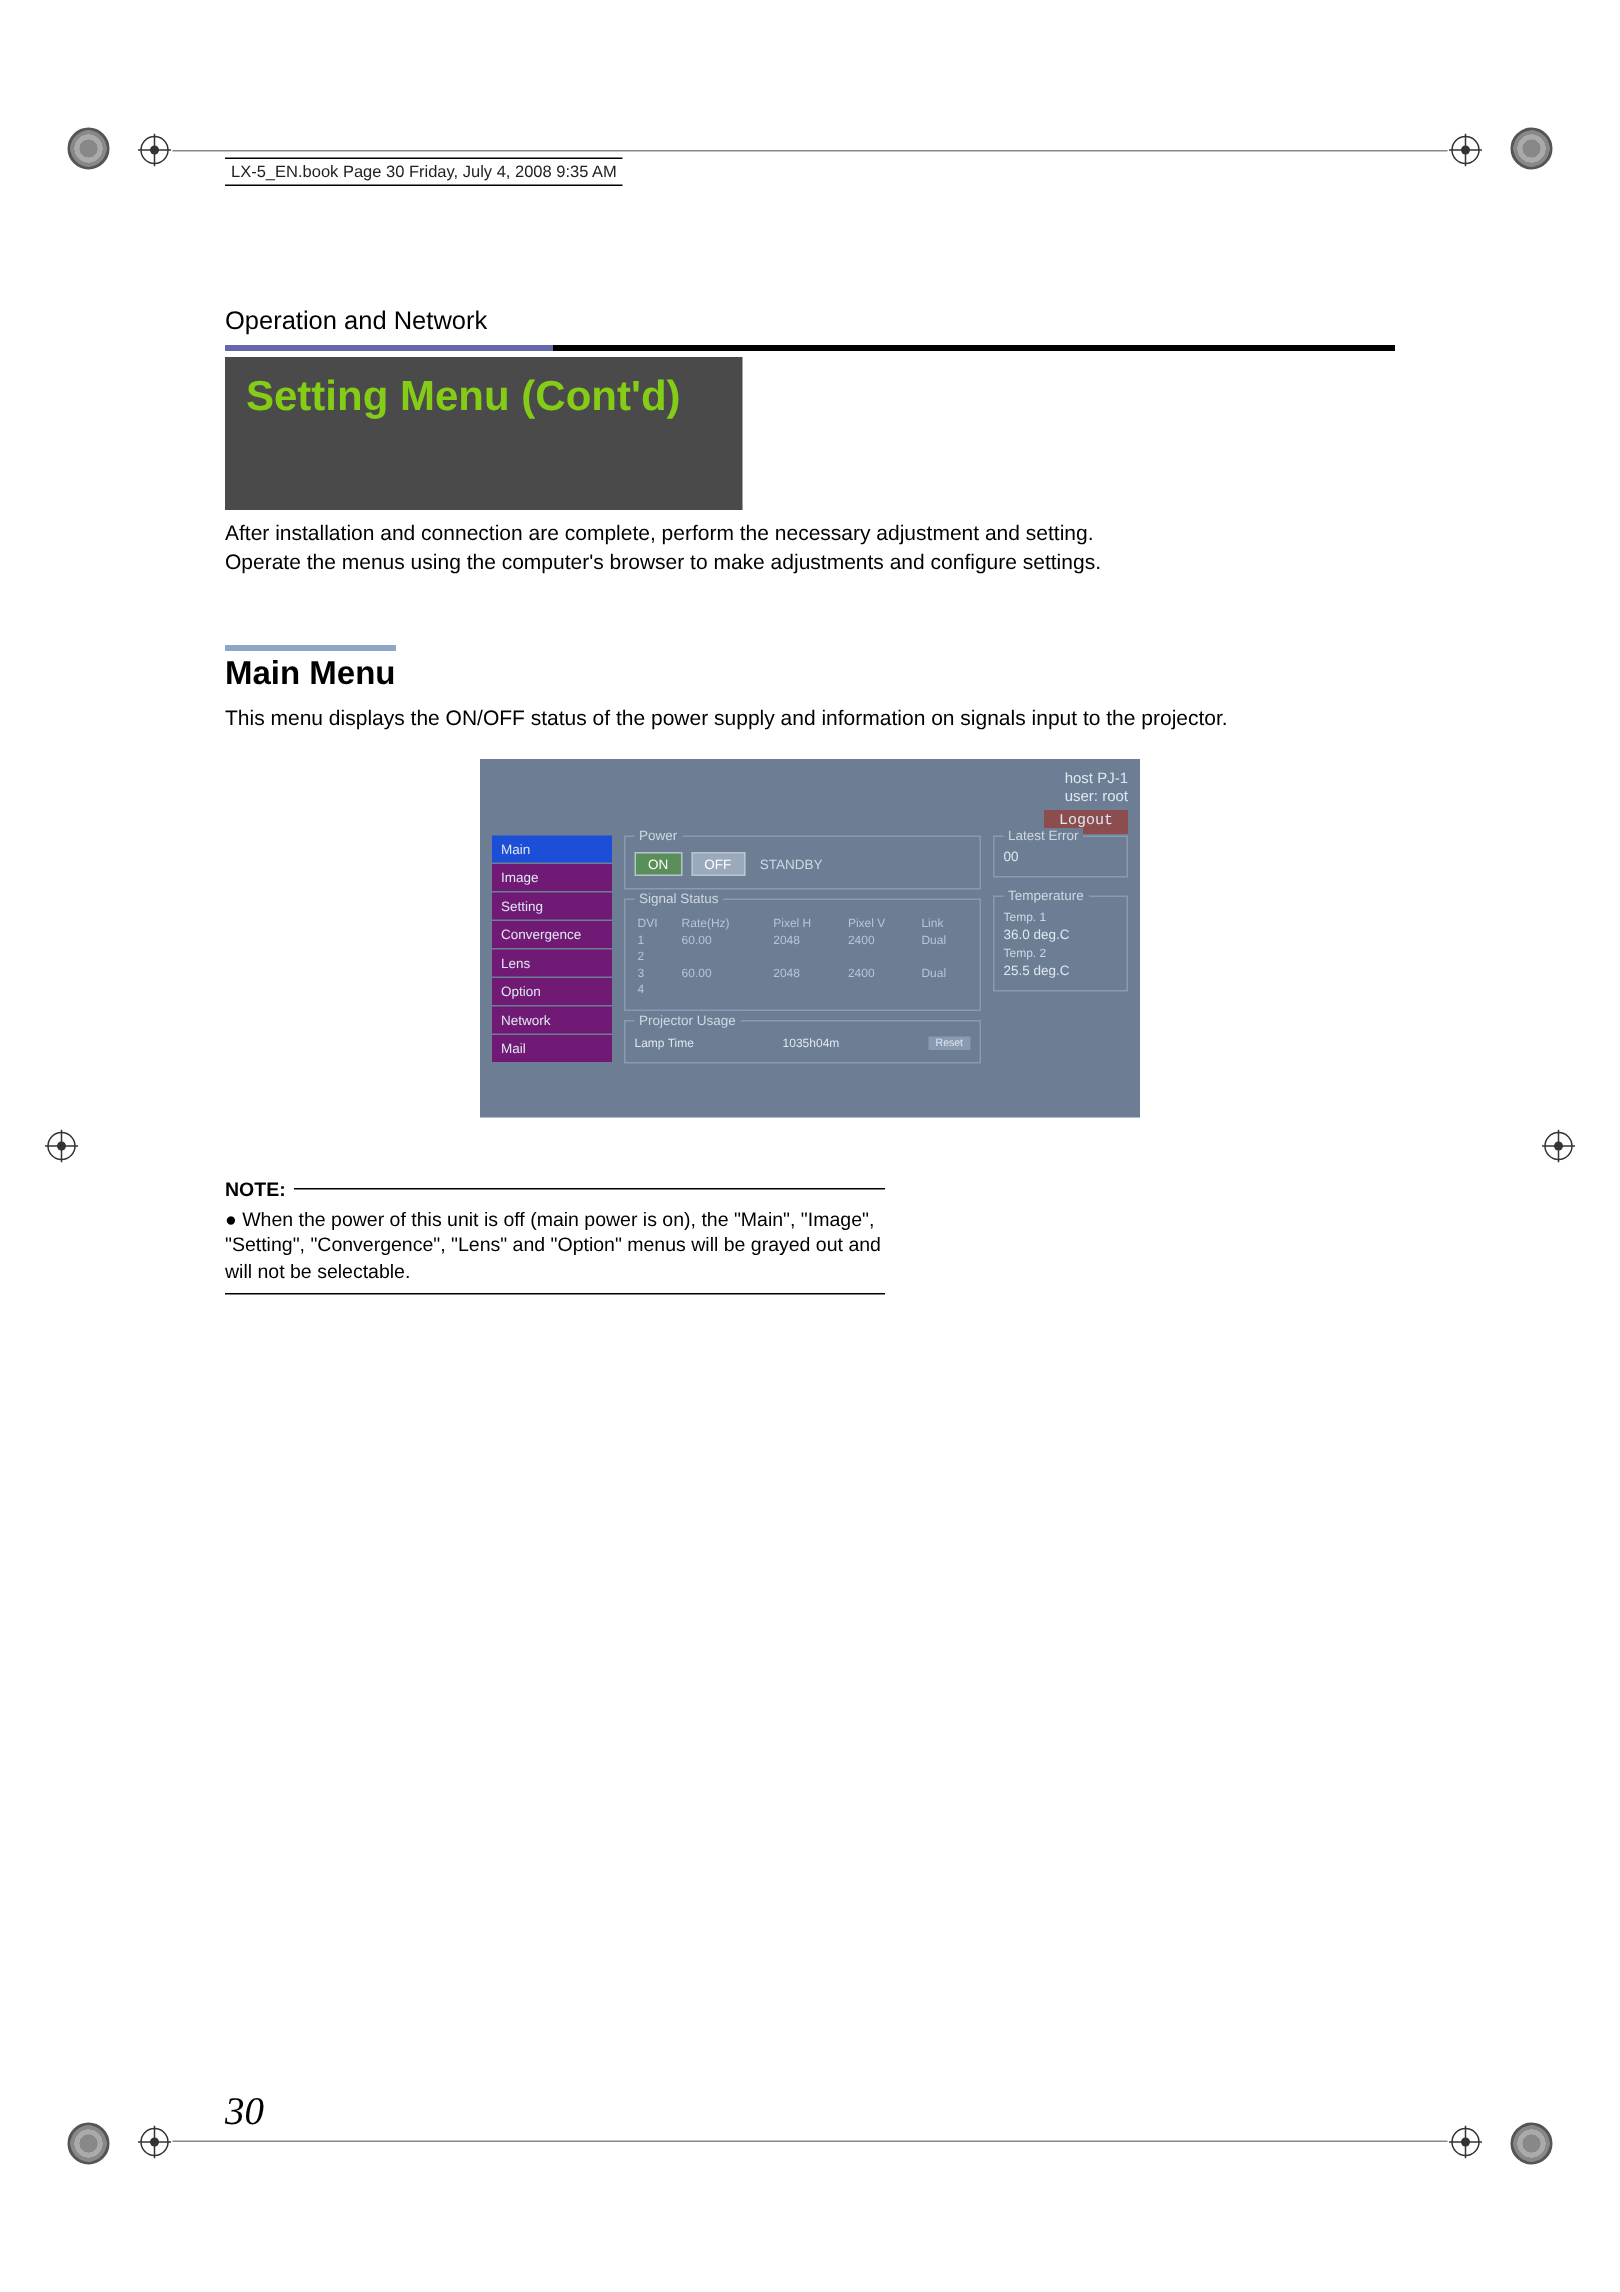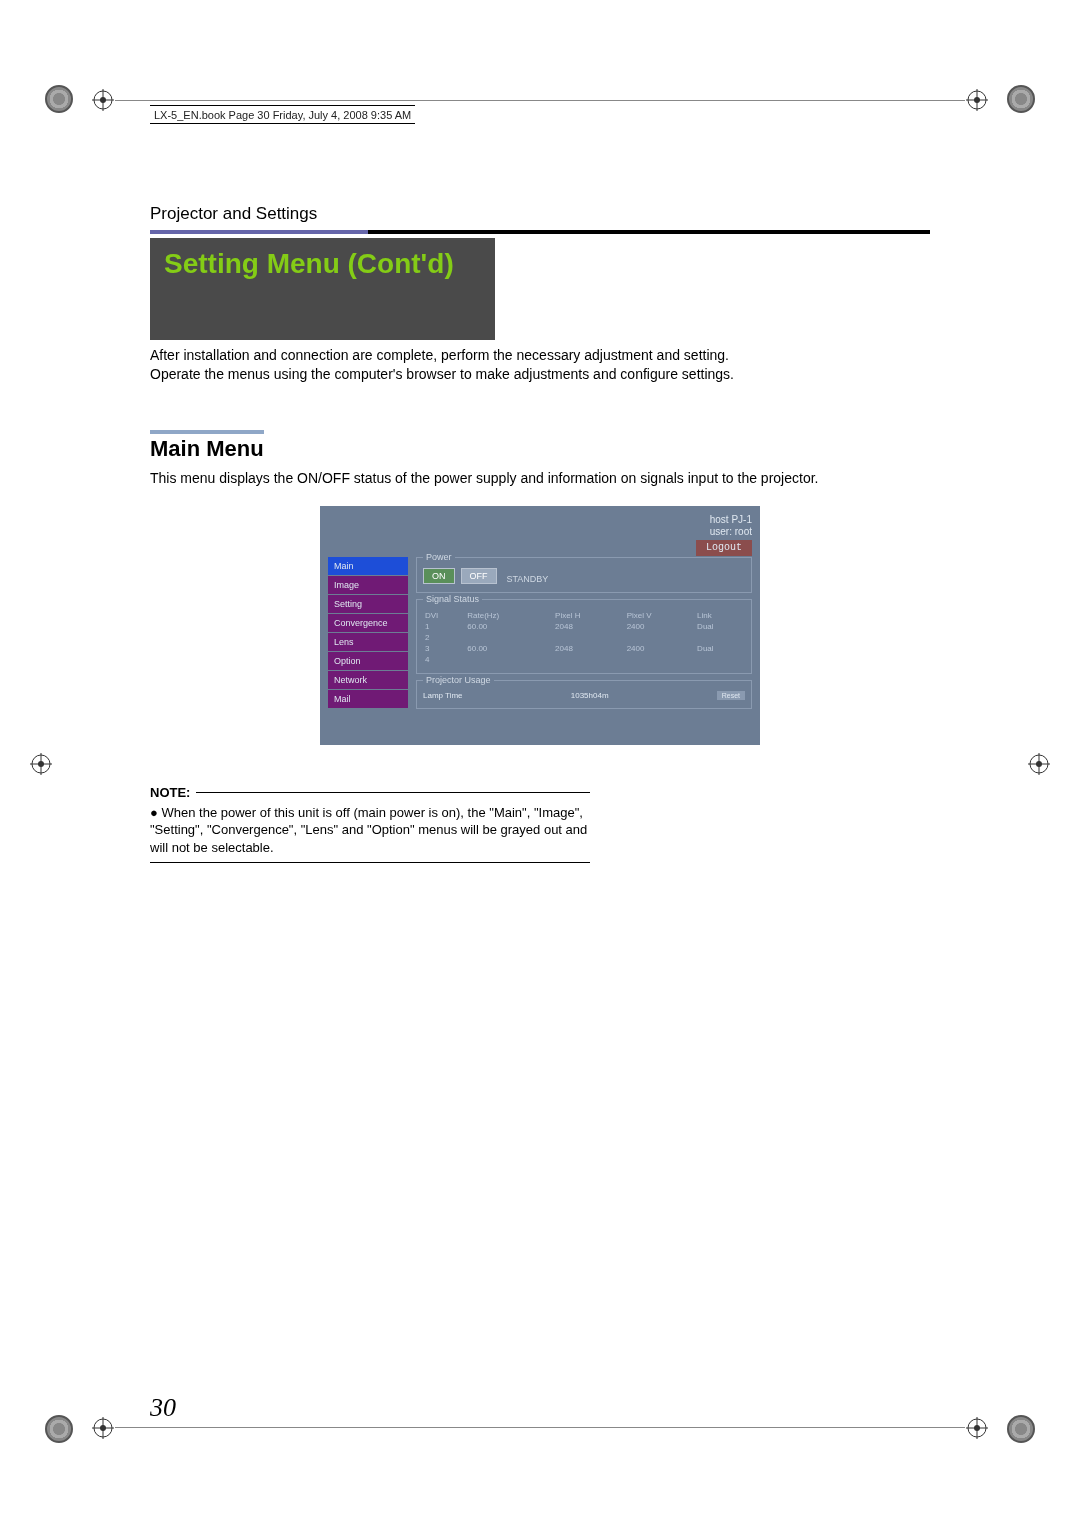--- a/index.html
+++ b/index.html
@@ -138,21 +138,21 @@
     position: relative;
   }
   .panel-title {
     position: absolute;
     top: -6px; left: 6px;
     background: #6c7d94;
     padding: 0 3px;
     font-size: 9px;
     color: #cfd8e3;
   }
-  .power-row { display: flex; align-items: flex-end; gap: 6px; margin-top: 4px; }
+  .power-row { display: flex; align-items: center; gap: 6px; margin-top: 4px; }
   .pwr-btn {
     background: #9aa9bc;
     color: #fff;
     padding: 2px 8px;
     font-size: 9px;
     border: 1px solid #b8c2d0;
   }
   .pwr-btn.on { background: #5a8f5a; }
   .pwr-status { font-size: 9px; color: #cfd8e3; margin-left: 4px;}
   .sig-table { width: 100%; font-size: 8px; color: #b8c5d6; margin-top: 4px; border-collapse: collapse; }
@@ -257,21 +257,21 @@
 
 <div class="crop-frame">
   <div class="crop-line-h top"></div>
   <div class="crop-line-h bottom"></div>
 </div>
 
 <div class="page">
 
   <div class="book-header">LX-5_EN.book  Page 30  Friday, July 4, 2008  9:35 AM</div>
 
-  <div class="section-label">Projector and Settings</div>
+  <div class="section-label">Operation and Network</div>
   <div class="section-rule"></div>
 
   <div class="title-band">Setting Menu (Cont'd)</div>
 
   <div class="intro">
     <p>After installation and connection are complete, perform the necessary adjustment and setting.</p>
     <p>Operate the menus using the computer's browser to make adjustments and configure settings.</p>
   </div>
 
   <div class="h2-wrap">
@@ -351,20 +351,33 @@
           </div>
           <div class="panel">
             <div class="panel-title">Projector Usage</div>
             <div class="usage-row">
               <span>Lamp Time</span>
               <span>1035h04m</span>
               <span class="reset-btn">Reset</span>
             </div>
           </div>
         </div>
+        <div class="proj-right">
+          <div class="panel">
+            <div class="panel-title">Latest Error</div>
+            <div class="err-val">00</div>
+          </div>
+          <div class="panel">
+            <div class="panel-title">Temperature</div>
+            <div class="temp-label">Temp. 1</div>
+            <div class="temp-val">36.0 deg.C</div>
+            <div class="temp-label">Temp. 2</div>
+            <div class="temp-val">25.5 deg.C</div>
+          </div>
+        </div>
       </div>
     </div>
   </div>
 
   <div class="note-block">
     <div class="note-head">
         <span>NOTE:</span>
       </div>
     <div class="note-body">
       <ul>

